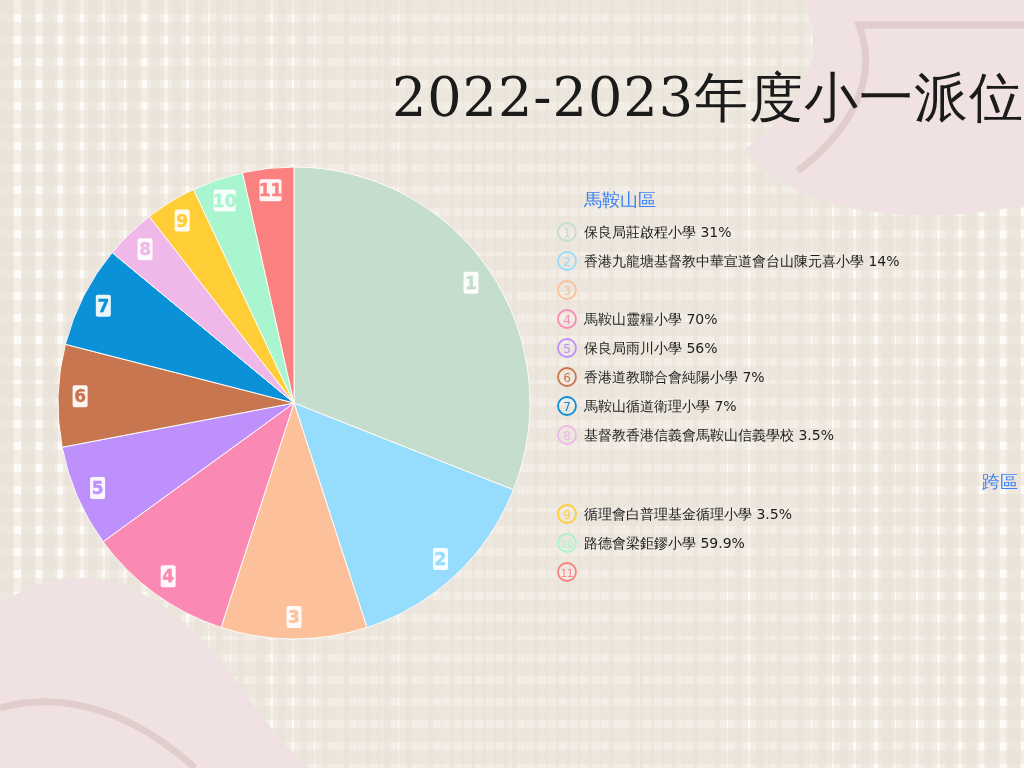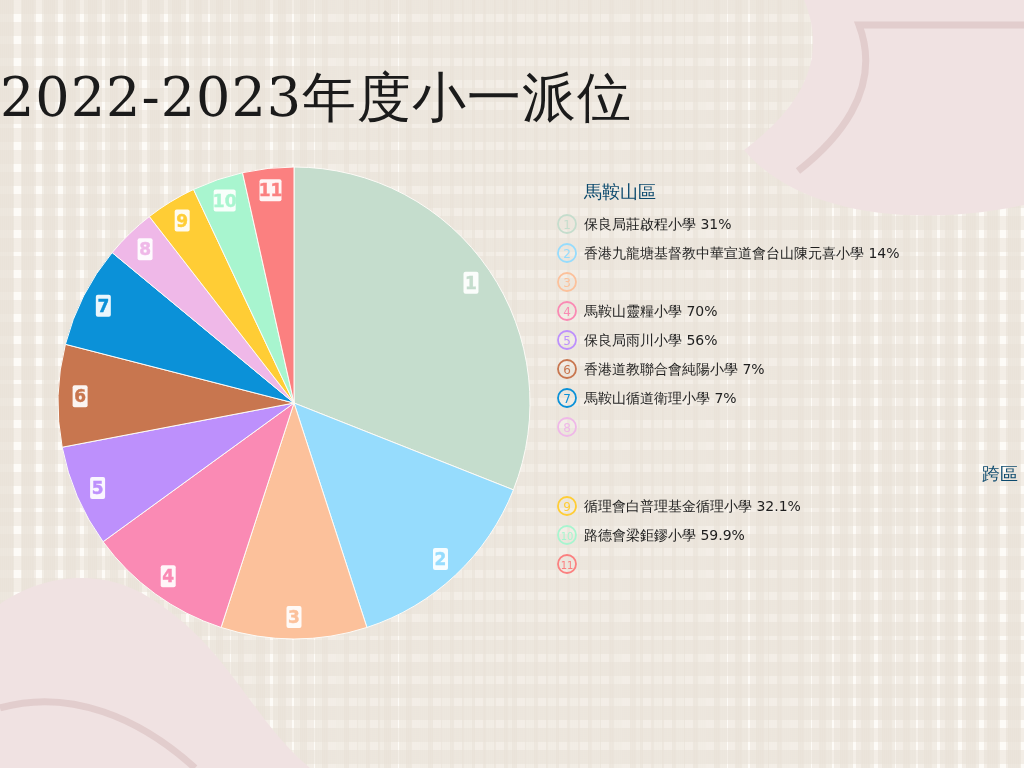--- a/index.html
+++ b/index.html
@@ -50,21 +50,21 @@
   }
   .deco {
     position: absolute;
     pointer-events: none;
   }
   .title {
     position: absolute;
     left: 0;
     top: 62px;
     width: 1024px;
-    text-align: left;
+    text-align: right;
     font-size: 54px;
     letter-spacing: 1px;
     color: #1b1b1b;
     font-family: "DejaVu Serif", "Liberation Serif", serif;
     font-weight: 400;
     white-space: nowrap;
   }
   .chart-wrap {
     position: absolute;
     left: 58px;
@@ -73,22 +73,22 @@
     height: 490px;
   }
   .legend {
     position: absolute;
     left: 556px;
     top: 176px;
     width: 462px;
   }
   .legend-head {
     font-size: 18px;
-    color: #0c4a6e;
-    margin: 4px 0 9px 28px;
+    color: #3b82f6;
+    margin: 12px 0 9px 28px;
     font-family: "DejaVu Sans", "Liberation Sans", sans-serif;
   }
   .legend-head.second { margin-top: 24px; text-align: right; }
   .legend-row {
     display: flex;
     align-items: center;
     margin-bottom: 7px;
     white-space: nowrap;
   }
   .legend-bullet {
@@ -237,30 +237,31 @@
             <circle cx="11" cy="11" r="9" fill="none" stroke="#0b91d8" stroke-width="1.8"></circle>
             <text x="11" y="16" text-anchor="middle" font-size="12" font-family="&quot;DejaVu Sans&quot;,&quot;Liberation Sans&quot;,sans-serif" fill="#0b91d8">7</text>
           </svg>
           <span class="legend-label">馬鞍山循道衛理小學 7%</span>
         </div>
         <div class="legend-row">
           <svg viewBox="0 0 22 22" class="legend-bullet">
             <circle cx="11" cy="11" r="9" fill="none" stroke="#efb8e8" stroke-width="1.8"></circle>
             <text x="11" y="16" text-anchor="middle" font-size="12" font-family="&quot;DejaVu Sans&quot;,&quot;Liberation Sans&quot;,sans-serif" fill="#efb8e8">8</text>
           </svg>
+          <span class="legend-label">基督教香港信義會馬鞍山信義學校 3.5%</span>
         </div>
       </div>
     <div class="legend-head second">跨區</div>
     <div id="legend-group-2">
         <div class="legend-row">
           <svg viewBox="0 0 22 22" class="legend-bullet">
             <circle cx="11" cy="11" r="9" fill="none" stroke="#ffcd35" stroke-width="1.8"></circle>
             <text x="11" y="16" text-anchor="middle" font-size="12" font-family="&quot;DejaVu Sans&quot;,&quot;Liberation Sans&quot;,sans-serif" fill="#ffcd35">9</text>
           </svg>
-          <span class="legend-label">循理會白普理基金循理小學 32.1%</span>
+          <span class="legend-label">循理會白普理基金循理小學 3.5%</span>
         </div>
         <div class="legend-row">
           <svg viewBox="0 0 22 22" class="legend-bullet">
             <circle cx="11" cy="11" r="9" fill="none" stroke="#a8f5cf" stroke-width="1.8"></circle>
             <text x="11" y="16" text-anchor="middle" font-size="10" font-family="&quot;DejaVu Sans&quot;,&quot;Liberation Sans&quot;,sans-serif" fill="#a8f5cf">10</text>
           </svg>
           <span class="legend-label">路德會梁鉅鏐小學 59.9%</span>
         </div>
         <div class="legend-row">
           <svg viewBox="0 0 22 22" class="legend-bullet">

